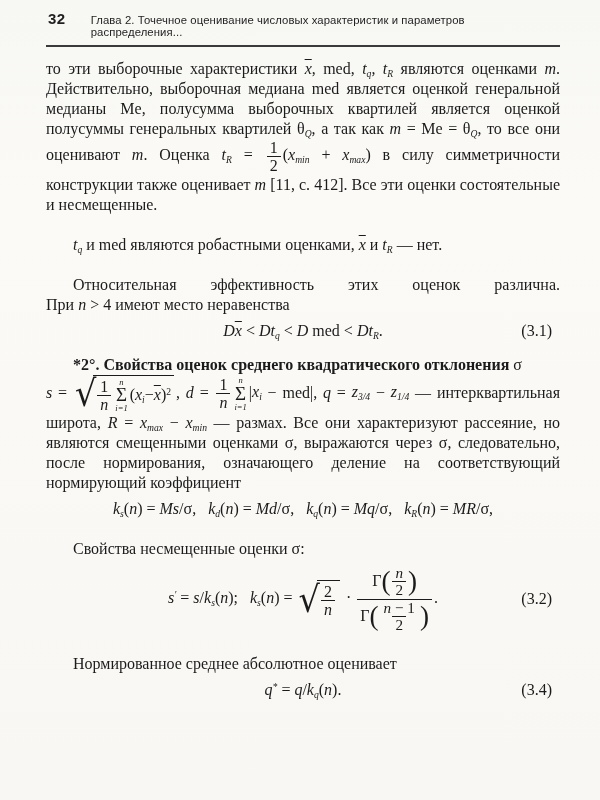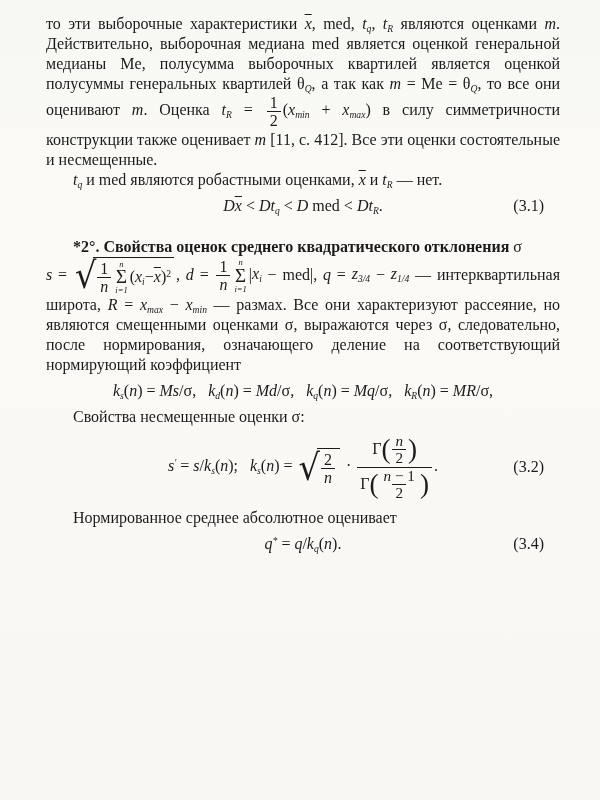--- a/index.html
+++ b/index.html
@@ -23,40 +23,40 @@
     padding: 2px 2px 7px 2px;
   }
   .runhead .num { font-size: 15px; font-weight: bold; letter-spacing: .5px; }
   .runhead .title { font-size: 11.3px; letter-spacing: .1px; }
 
   .bodytext {
     font-family: "Liberation Serif", "DejaVu Serif", serif;
     font-size: 16px; line-height: 20px;
     color: #1b1b1b;
     text-align: justify;
-    padding-top: 6px;
+    padding-top: 12px;
   }
   p { margin: 0; }
-  .ind { text-indent: 27px; }
+  .ind { text-indent: 27px; margin-top: 20px; }
   .noind { text-indent: 0; }
-  .heading { margin-top: 21px; }
+  .heading { margin-top: 14px; }
 
   .i { font-style: italic; }
   .b { font-weight: bold; }
   .ov { text-decoration: overline; text-decoration-thickness: 1px; }
   sub, sup { font-size: 0.6em; line-height: 0; }
   sub { vertical-align: -0.35em; }
   sup { vertical-align: 0.55em; }
 
   .eq {
     position: relative; display: block;
     text-align: center; text-indent: 0;
     margin: 6px 0 6px;
   }
-  .eq .eqno { position: absolute; right: 16px; top: 50%; transform: translateY(-50%); }
+  .eq .eqno { position: absolute; right: 8px; top: 50%; transform: translateY(-50%); }
 
   .frac {
     display: inline-flex; flex-direction: column; align-items: center;
     vertical-align: middle; line-height: 1.08; margin: 0 2px;
     text-indent: 0;
   }
   .frac .fnum { padding: 0 3px; }
   .frac .fden { border-top: 1.2px solid currentColor; padding: 0 3px; }
   .frac .frac { font-size: 0.95em; }
 
@@ -73,27 +73,35 @@
 
   .bigp { font-size: 1.7em; font-weight: 300; line-height: 0.8; vertical-align: middle; }
 
   .p3 .l1 { display: block; text-align: justify; text-align-last: justify; }
   .p3 .l2 { display: block; text-indent: 0; }
 </style>
 </head>
 <body>
 
 <div class="page">
+  <div class="runhead">
+    <span class="num">32</span>
+    <span class="title">Глава 2. Точечное оценивание числовых характеристик и параметров распределения...</span>
+  </div>
 
   <div class="bodytext">
     <p class="noind"><span>то эти выборочные характеристики </span><span class="i ov i">x</span><span>, med, </span><span class="i">t<sub class="i">q</sub></span><span>, </span><span class="i">t<sub class="i">R</sub></span><span> являются оценка­ми </span><span class="i">m</span><span>. Действительно, выборочная медиана med является оценкой генеральной медианы Me, полусумма выборочных квартилей яв­ляется оценкой полусуммы генеральных квартилей </span><span>θ<sub class="i">Q</sub></span><span>, а так как </span><span class="i">m</span><span> = Me = </span><span>θ<sub class="i">Q</sub></span><span>, то все они оценивают </span><span class="i">m</span><span>. Оценка </span><span class="i">t<sub class="i">R</sub></span><span> = </span><span class="frac">
           <span class="fnum"><span>1</span></span>
           <span class="fden"><span>2</span></span>
         </span><span>(</span><span class="i">x<sub>min</sub></span><span> + </span><span class="i">x<sub>max</sub></span><span>) в силу симметричности конструкции также оценивает </span><span class="i">m</span><span> [11, с. 412]. Все эти оценки состоятельные и несмещенные.</span></p>
     <p class="ind"><span class="i">t<sub class="i">q</sub></span><span> и med являются робастными оценками, </span><span class="i ov i">x</span><span> и </span><span class="i">t<sub class="i">R</sub></span><span> — нет.</span></p>
+    <p class="ind p3">
+      <span class="l1"><span>Относительная эффективность этих оценок различна.</span></span>
+      <span class="l2"><span>При </span><span class="i">n</span><span> &gt; 4 имеют место неравенства</span></span>
+    </p>
 
     <div class="eq">
       <span class="eqbody"><span class="i">D</span><span class="i ov i">x</span><span> &lt; </span><span class="i">D</span><span class="i">t<sub class="i">q</sub></span><span> &lt; </span><span class="i">D</span><span> med</span><span> &lt; </span><span class="i">D</span><span class="i">t<sub class="i">R</sub></span><span>.</span></span>
       <span class="eqno">(3.1)</span>
     </div>
 
     <p class="ind heading"><span class="b">*2°. Свойства оценок среднего квадратического отклонения </span><span>σ</span></p>
     <p class="noind"><span class="i">s</span><span> = </span><span class="sqrt">
           <span class="rad">√</span>
           <span class="rc">

